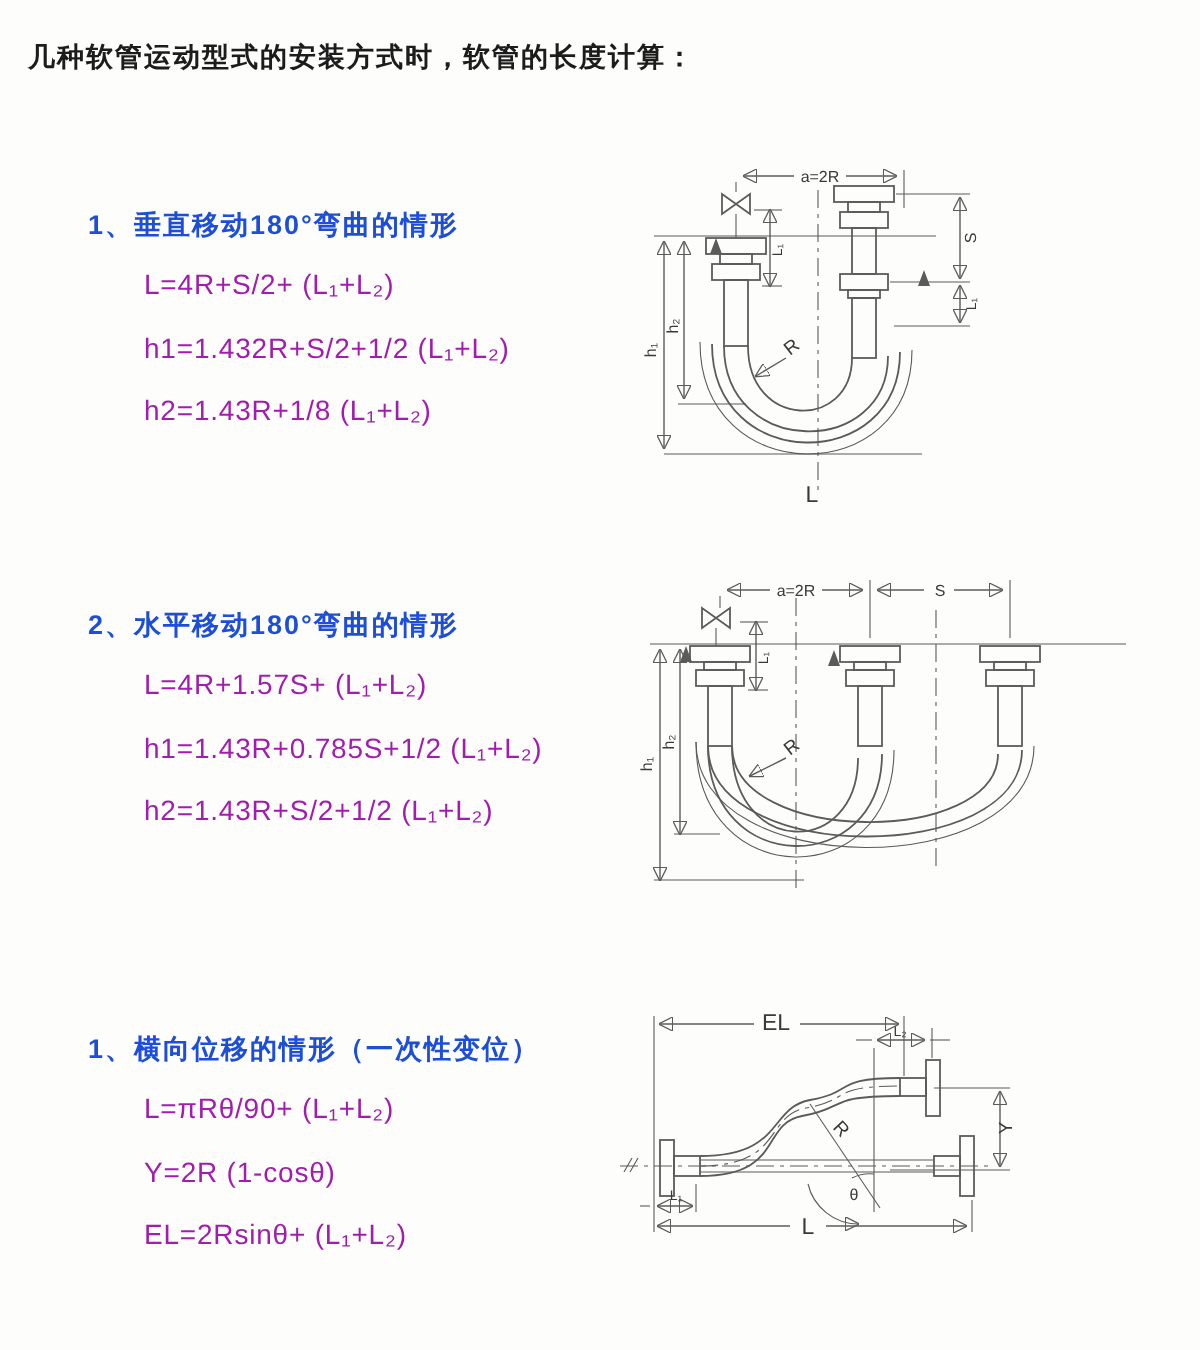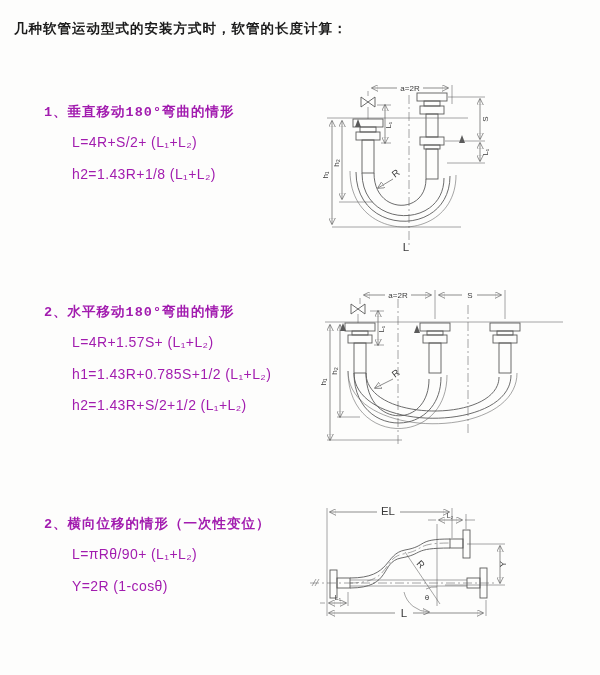--- a/index.html
+++ b/index.html
@@ -7,22 +7,22 @@
     width:600px;height:675px;position:relative;overflow:hidden;
     background:#fdfdfc;color:#222;
     font-family:"Liberation Sans","DejaVu Sans",sans-serif;
   }
   .page-title{
     position:absolute;left:14px;top:20px;
     font-size:13.5px;font-weight:bold;letter-spacing:1px;color:#1c1c1c;
   }
   .section{position:absolute;left:44px;}
   .section .heading{
-    font-size:13.5px;font-weight:bold;letter-spacing:1px;color:#a21caf;
-    line-height:18px;margin:0 0 5px 0;font-family:Liberation Mono, monospace;
+    font-size:13.5px;font-weight:bold;letter-spacing:1px;color:#1d4ed8;
+    line-height:18px;margin:0 0 5px 0;
   }
   .section .formula{
     margin-left:28px;font-size:14px;color:#a21caf;
     line-height:31.5px;letter-spacing:0.4px;white-space:pre;
   }
   #section-1{top:104px;}
   #section-2{top:304px;}
   #section-3{top:516px;}
   .diagram{position:absolute;}
   #diagram-1{left:315px;top:75px;}
@@ -45,34 +45,36 @@
   svg .lbl-big{font-size:11.5px;}
 </style>
 </head>
 <body>
 
 <div class="page-title">几种软管运动型式的安装方式时，软管的长度计算：</div>
 
 <div class="section" id="section-1">
   <div class="heading">1、垂直移动180°弯曲的情形</div>
   <div class="formula">L=4R+S/2+ (L₁+L₂)</div>
+  <div class="formula">h1=1.432R+S/2+1/2 (L₁+L₂)</div>
   <div class="formula">h2=1.43R+1/8 (L₁+L₂)</div>
 </div>
 
 <div class="section" id="section-2">
   <div class="heading">2、水平移动180°弯曲的情形</div>
   <div class="formula">L=4R+1.57S+ (L₁+L₂)</div>
   <div class="formula">h1=1.43R+0.785S+1/2 (L₁+L₂)</div>
   <div class="formula">h2=1.43R+S/2+1/2 (L₁+L₂)</div>
 </div>
 
 <div class="section" id="section-3">
-  <div class="heading">2、横向位移的情形（一次性变位）</div>
+  <div class="heading">1、横向位移的情形（一次性变位）</div>
   <div class="formula">L=πRθ/90+ (L₁+L₂)</div>
   <div class="formula">Y=2R (1-cosθ)</div>
+  <div class="formula">EL=2Rsinθ+ (L₁+L₂)</div>
 </div>
 
 <div class="diagram" id="diagram-1">
 <svg width="285" height="180" viewBox="0 0 285 180">
   <defs>
     <marker id="d1-ar" viewBox="0 0 10 10" refX="9" refY="5" markerWidth="7" markerHeight="7" orient="auto-start-reverse" markerUnits="userSpaceOnUse">
       <path d="M0,0 L10,5 L0,10 z" fill="#5b5b5b" stroke="none"></path>
     </marker>
     <pattern id="d1-hatch" width="4" height="4" patternUnits="userSpaceOnUse">
       <path d="M0,0 L4,4 M4,0 L0,4" stroke="#7a7a7a" stroke-width="0.6"></path>

